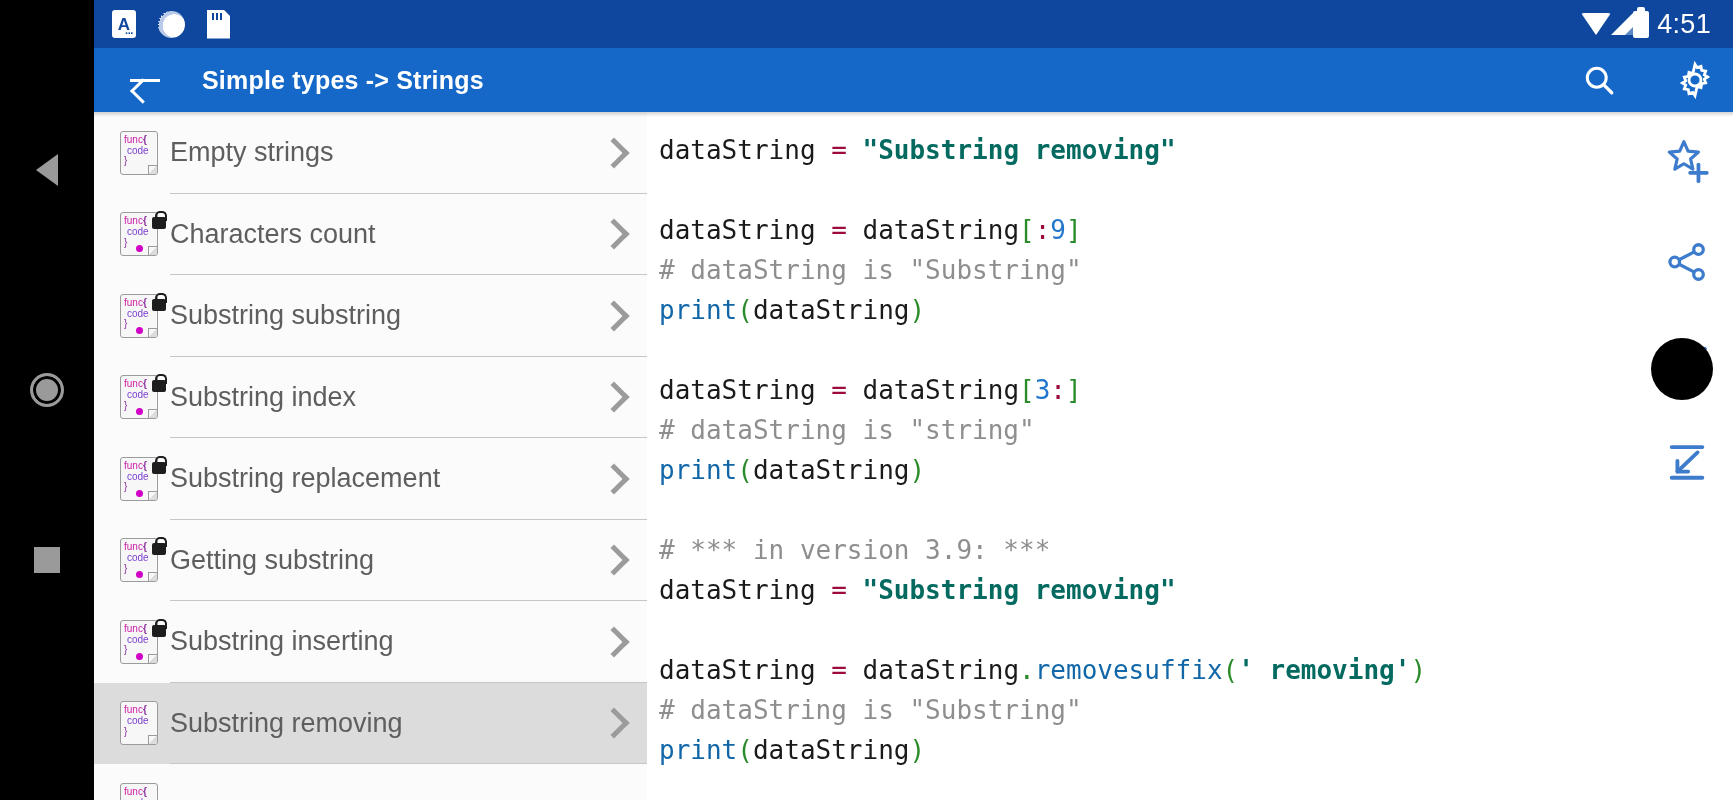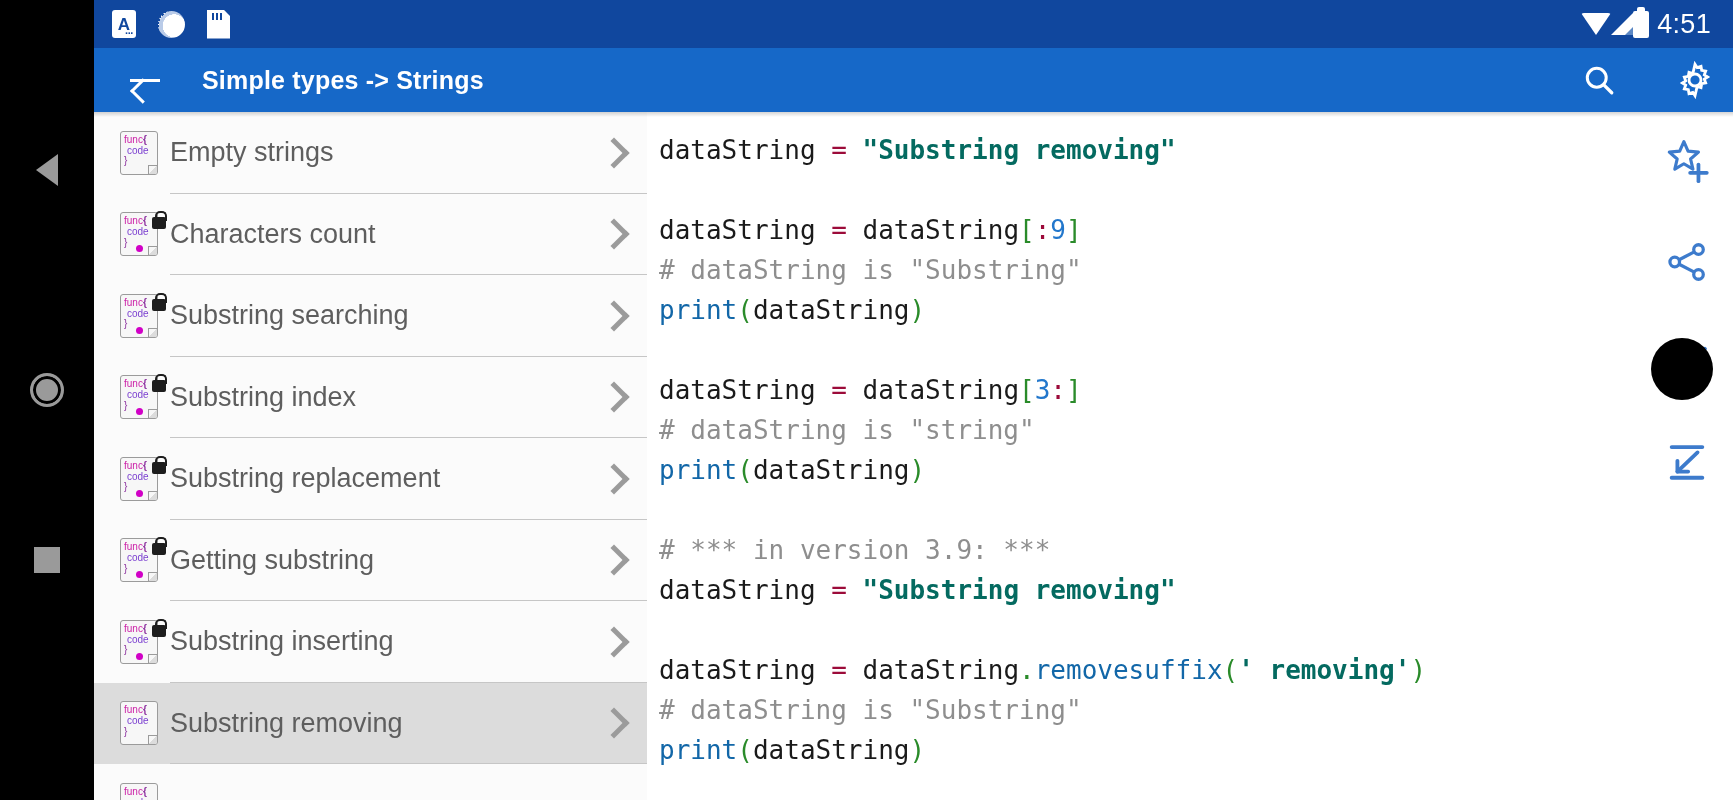--- a/index.html
+++ b/index.html
@@ -244,21 +244,21 @@
                 <div class="codeicon">
                   <div class="l1">func<b>{</b></div>
                   <div class="l2">code</div>
                   <div class="l3">}</div>
                   <div class="dot"></div>
                   <div class="fold"></div>
                 </div>
                 <div class="lock"></div>
               </div>
               <div class="rowline">
-                <div class="li-label">Substring searching</div>
+                <div class="li-label">Substring substring</div>
                 <div class="chev"></div>
               </div>
             </div>
             <div class="li">
               <div class="li-icon-wrap">
                 <div class="codeicon">
                   <div class="l1">func<b>{</b></div>
                   <div class="l2">code</div>
                   <div class="l3">}</div>
                   <div class="dot"></div>

